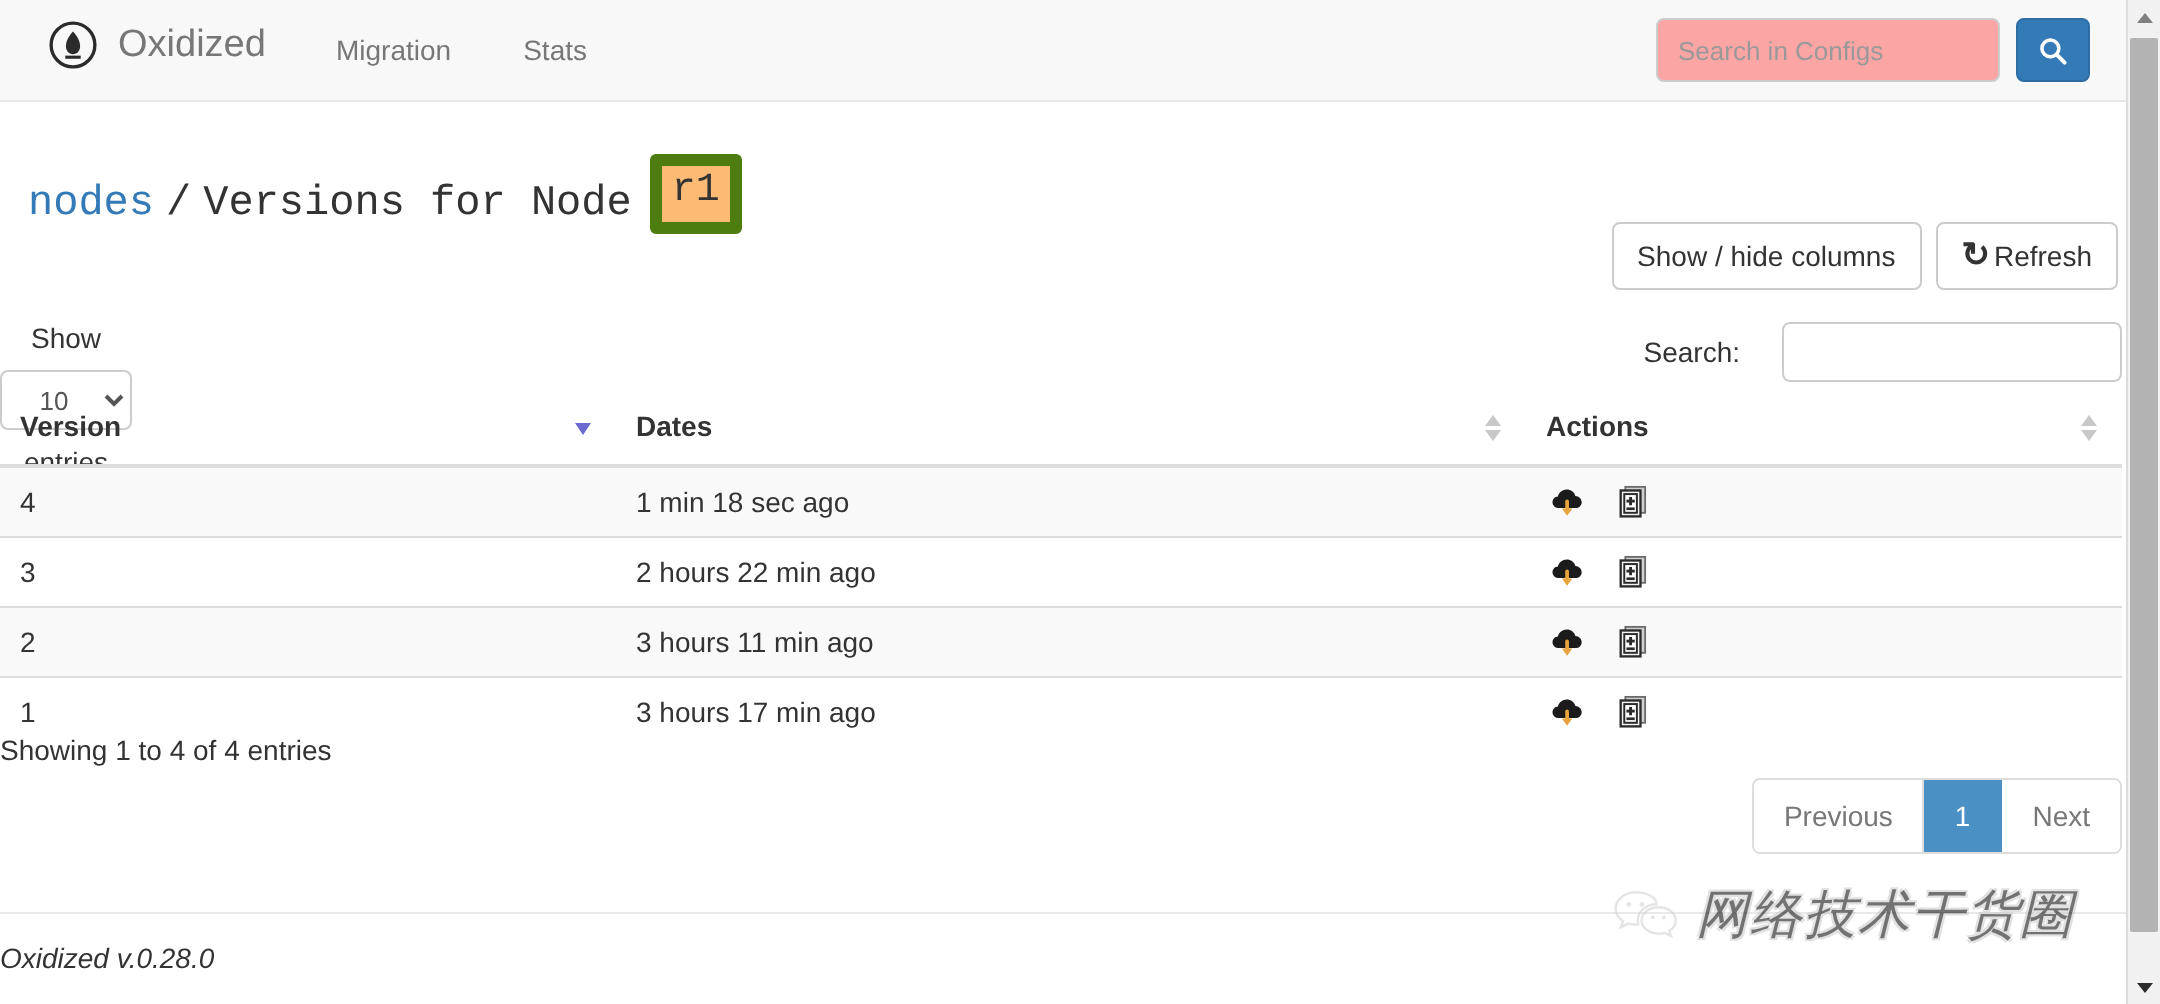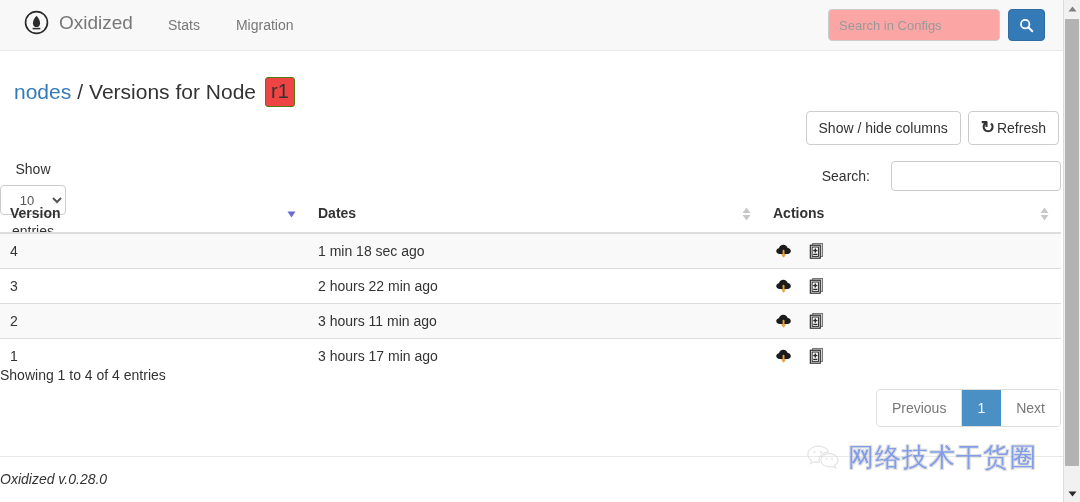--- a/index.html
+++ b/index.html
@@ -110,38 +110,39 @@
     left: 0; top: 51px;
     width: 1063px;
   }
   .breadcrumb {
     position: absolute;
     left: 14px; top: 26px;
     font-size: 21px;
     color: #333333;
     line-height: 28px;
     display: flex;
-    align-items: center;
+    align-items: flex-end;
     white-space: nowrap;
+    font-family: Liberation Mono, monospace;
   }
   .bc-link {
     color: #337ab7;
     text-decoration: none;
     cursor: pointer;
   }
   .bc-sep { margin: 0 6px; color: #333; }
   .bc-node {
     margin-left: 9px;
-    border: 1px solid #4d7c0f;
+    border: 6px solid #4d7c0f;
     border-radius: 3px;
     padding: 0px 5px 2px 5px;
     font-size: 20px;
     line-height: 26px;
     color: #333;
-    background: #ef4444;
+    background: #fdba74;
     display: inline-block;
   }
 
   
   .top-buttons {
     position: absolute;
     right: 4px; top: 60px;
     display: flex;
     gap: 7px;
   }
@@ -317,26 +318,27 @@
     left: 806px; top: 440px;
     display: flex;
     align-items: center;
     gap: 8px;
     opacity: 0.55;
     pointer-events: none;
   }
   .wm-text {
     font-family: "DejaVu Sans", sans-serif;
     font-size: 26px;
-    color: #1d4ed8;
+    color: #000000;
     letter-spacing: 1px;
     white-space: nowrap;
     text-shadow:
       -1px -1px 0 #c9c9c9,  1px -1px 0 #c9c9c9,
       -1px  1px 0 #c9c9c9,  1px  1px 0 #c9c9c9;
+    font-style: italic;
   }
 
   
   .scrollbar {
     position: absolute;
     right: 0; top: 0;
     width: 17px;
     height: 502px;
     background: #f1f1f1;
     border-left: 1px solid #dcdcdc;
@@ -373,22 +375,22 @@
       <div class="brand">
         <svg class="brand-logo" viewBox="0 0 24 24">
           <circle cx="12" cy="12" r="10.5" fill="none" stroke="#2b2b2b" stroke-width="1.6"></circle>
           <path d="M12 5.5 C9.2 8.6 8.6 10.9 8.6 12.6 C8.6 14.9 10.1 16.4 12 16.4 C13.9 16.4 15.4 14.9 15.4 12.6 C15.4 10.9 14.8 8.6 12 5.5 Z" fill="#2b2b2b"></path>
           <rect x="8.3" y="17.1" width="7.4" height="1.5" fill="#2b2b2b"></rect>
         </svg>
         <span class="brand-text">Oxidized</span>
       </div>
 
       <div class="nav-links">
+        <a class="nav-link">Migration</a>
         <a class="nav-link">Stats</a>
-        <a class="nav-link">Migration</a>
       </div>
 
       <div class="nav-search">
         <input class="nav-search-input" type="text" placeholder="Search in Configs" style="">
         <button class="nav-search-btn">
           <svg width="15" height="15" viewBox="0 0 16 16">
             <circle cx="6.6" cy="6.6" r="4.5" fill="none" stroke="#ffffff" stroke-width="1.9"></circle>
             <line x1="10.1" y1="10.1" x2="14.2" y2="14.2" stroke="#ffffff" stroke-width="2.1" stroke-linecap="round"></line>
           </svg>
         </button>

